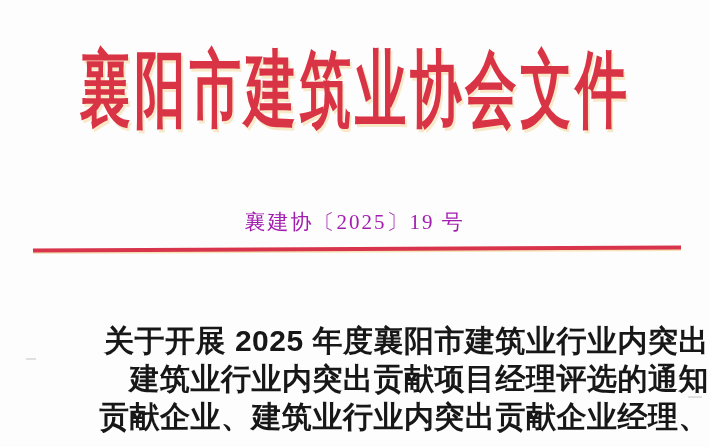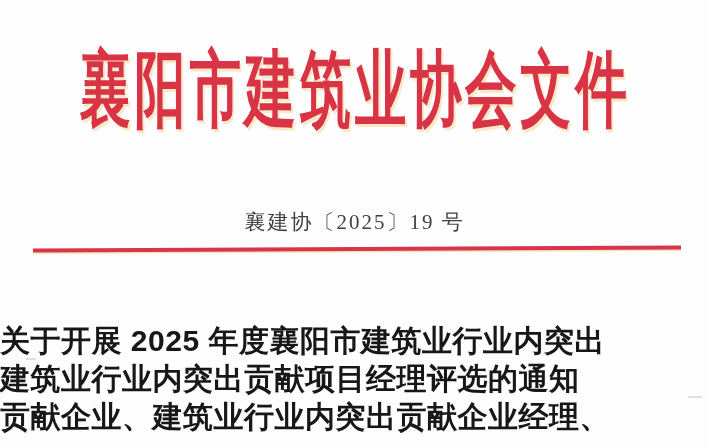--- a/index.html
+++ b/index.html
@@ -39,41 +39,41 @@
   
   .doc-number {
     position: absolute;
     top: 208px;
     left: 0;
     right: 0;
     text-align: center;
     font-family: "Liberation Serif", "DejaVu Serif", serif;
     font-size: 21px;
     letter-spacing: 2px;
-    color: #404040;
+    color: #a21caf;
     white-space: nowrap;
   }
   
   .red-divider {
     position: absolute;
     top: 247px;
     left: 33px;
     width: 648px;
     height: 4px;
     background: #d8344c;
     box-shadow: 0 1.5px 0 rgba(235, 190, 80, 0.40);
     transform: rotate(-0.25deg);
   }
   
   .notice-title {
     position: absolute;
     top: 322px;
     left: 0;
     right: 0;
-    text-align: left;
+    text-align: right;
     font-family: "Liberation Sans", "DejaVu Sans", sans-serif;
     font-weight: 700;
     font-size: 30px;
     line-height: 38px;
     color: #171717;
     letter-spacing: 0.5px;
   }
   .notice-line {
     white-space: nowrap;
   }

